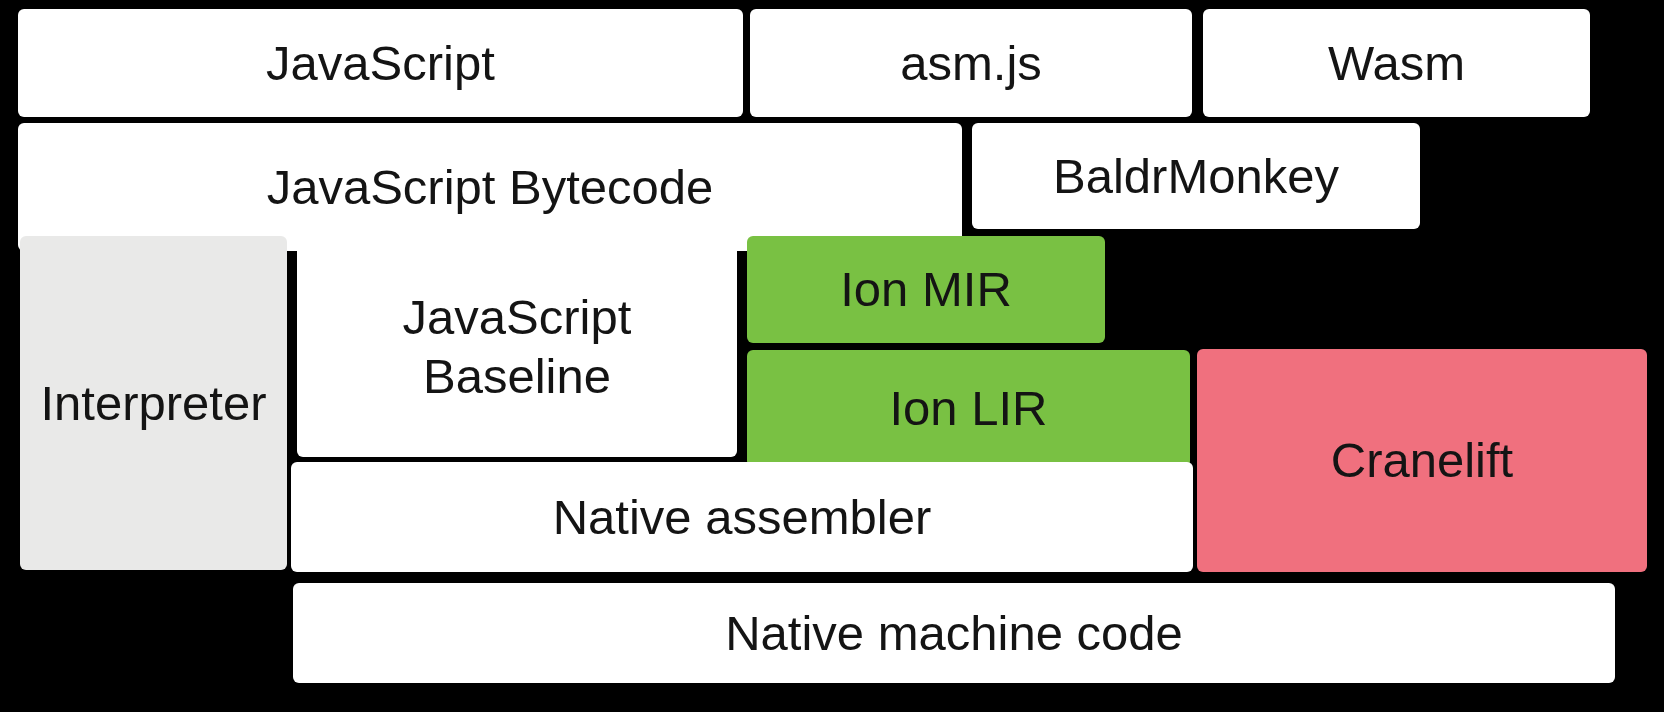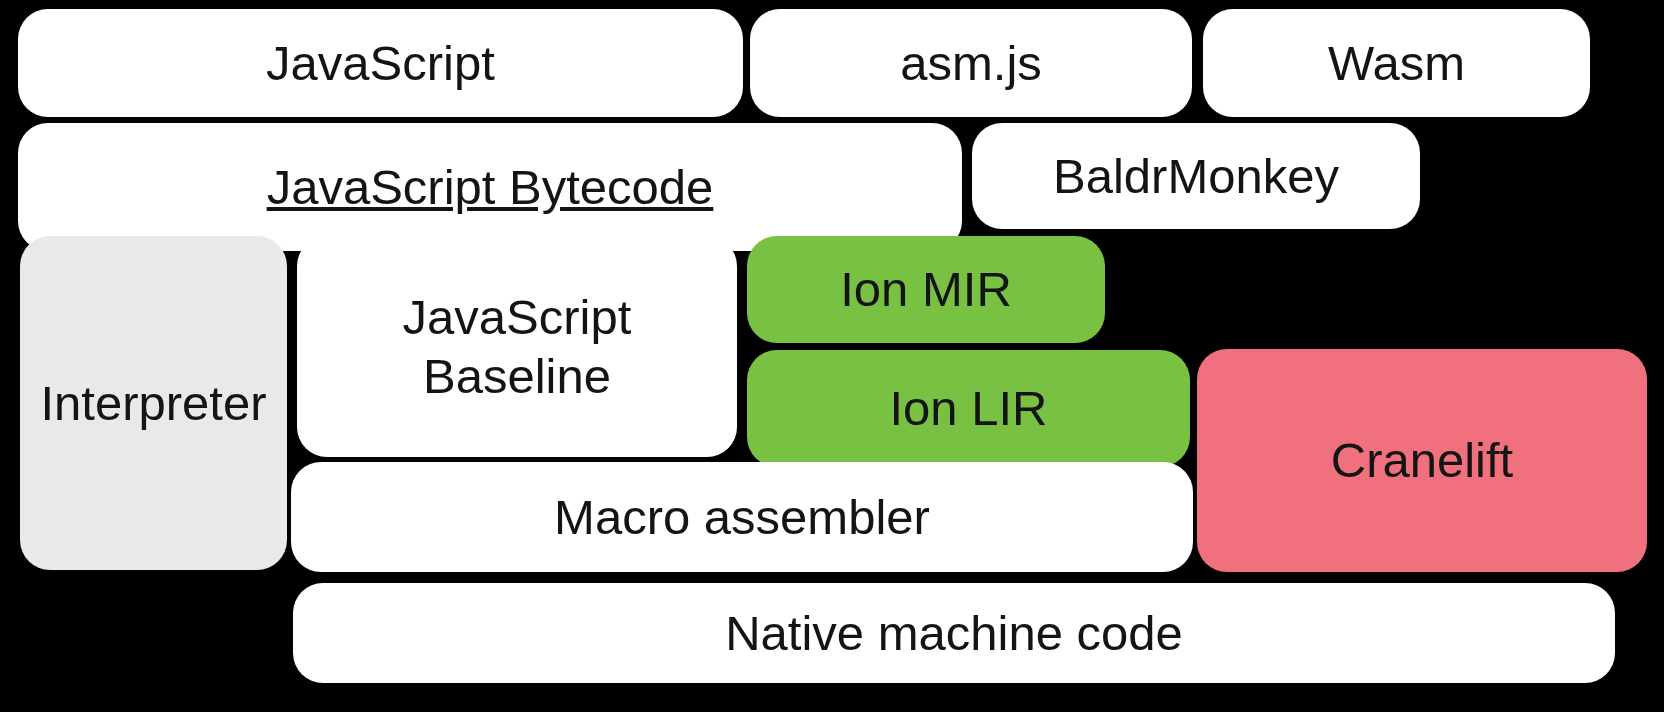--- a/index.html
+++ b/index.html
@@ -13,39 +13,39 @@
   html,body{margin:0;padding:0;background:var(--bg);}
   .stage{
     position:relative;
     width:1664px;height:712px;
     background:var(--bg);
     overflow:hidden;
     font-family:"Liberation Sans","DejaVu Sans",sans-serif;
   }
   .box{
     position:absolute;
-    border-radius:30px;
+    border-radius:6px;
     display:flex;
     align-items:center;
     justify-content:center;
     text-align:center;
     color:var(--ink);
     font-size:49px;
     line-height:1.2;
     box-sizing:border-box;
   }
   .white{background:var(--box-white);}
   .gray{background:var(--box-gray);}
   .green{background:var(--box-green);}
   .pink{background:var(--box-pink);}
 
   #b-javascript        {left:18px;  top:9px;   width:725px;  height:108px;}
   #b-asmjs             {left:750px; top:9px;   width:442px;  height:108px;}
   #b-wasm              {left:1203px;top:9px;   width:387px;  height:108px;}
-  #b-bytecode          {left:18px;  top:123px; width:944px;  height:128px;text-decoration:underline;}
+  #b-bytecode          {left:18px;  top:123px; width:944px;  height:128px;}
   #b-baldrmonkey       {left:972px; top:123px; width:448px;  height:106px;}
   #b-interpreter       {left:20px;  top:236px; width:267px;  height:334px;}
   #b-baseline          {left:297px; top:236px; width:440px;  height:221px; padding:0 30px;}
   #b-ion-mir           {left:747px; top:236px; width:358px;  height:107px;}
   #b-ion-lir           {left:747px; top:350px; width:443px;  height:117px;}
   #b-cranelift         {left:1197px;top:349px; width:450px;  height:223px;}
   #b-macro-assembler   {left:291px; top:462px; width:902px;  height:110px;}
   #b-native-machine-code{left:293px;top:583px; width:1322px; height:100px;}
 </style>
 </head>
@@ -87,20 +87,20 @@
 
   <div class="box green" id="b-ion-lir">
     <span>Ion LIR</span>
   </div>
 
   <div class="box pink" id="b-cranelift">
     <span>Cranelift</span>
   </div>
 
   <div class="box white" id="b-macro-assembler">
-    <span>Macro assembler</span>
+    <span>Native assembler</span>
   </div>
 
   <div class="box white" id="b-native-machine-code">
     <span>Native machine code</span>
   </div>
 
 </div>
 
 </body></html>

